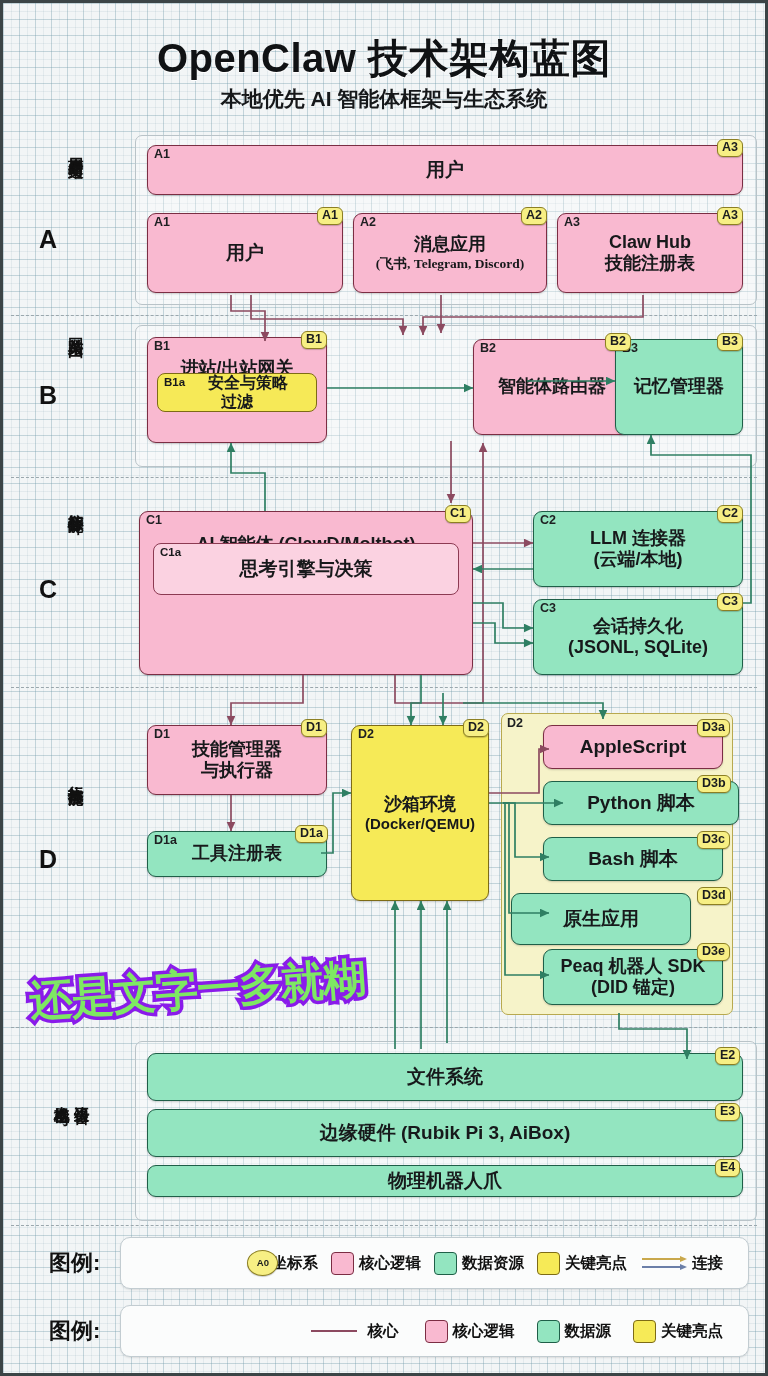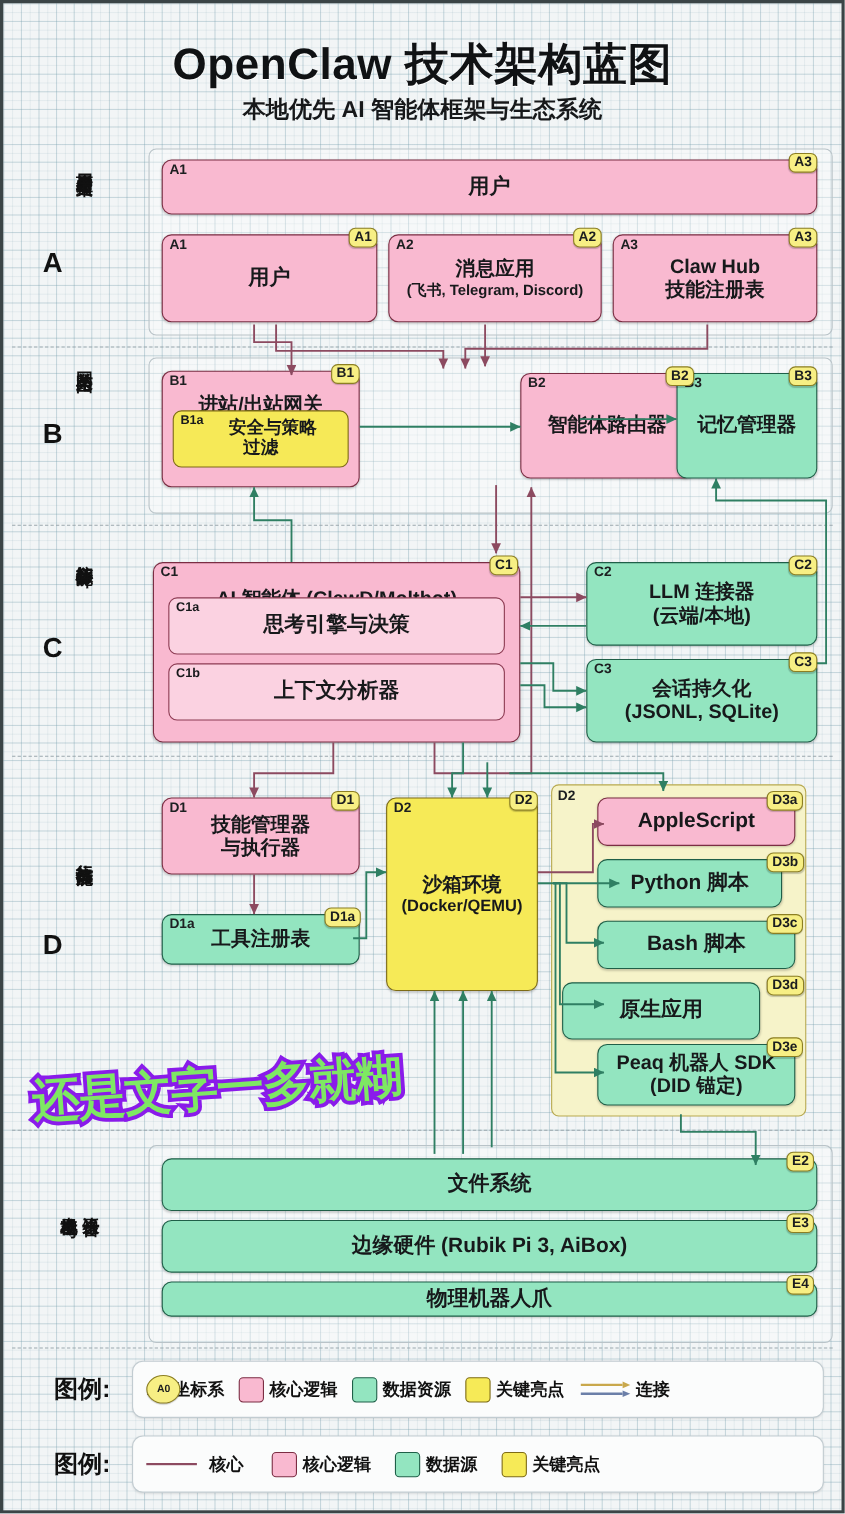--- a/index.html
+++ b/index.html
@@ -60,21 +60,21 @@
     box-shadow:0 1px 2px rgba(0,0,0,.18);
   }
   .pink  {background:#f9b9d0;border:1.9px solid #7b2d43;}
   .green {background:#93e5c0;border:1.9px solid #1f5f48;}
   .yellow{background:#f6ea57;border:1.9px solid #7d6b16;}
   .node .cap{
     position:absolute;left:6px;top:2px;font-size:12.5px;font-weight:700;
     color:#1d1f21;line-height:1;
   }
   .node .txt{padding:0 8px;}
-  .sub{font-weight:700;}
+  .sub{font-weight:700;font-family:Liberation Serif, serif;}
 
   
   .badge{
     position:absolute;background:#f7ef84;border:1.6px solid #8c7f23;
     border-radius:6px;color:#1b1d1f;font-weight:700;font-size:12.5px;
     padding:1px 4px 2px;line-height:1;z-index:6;
     box-shadow:0 1px 1px rgba(0,0,0,.2);
   }
 
   
@@ -101,20 +101,21 @@
     font-family:"DejaVu Sans","Liberation Sans",sans-serif;
   }
 
   
   .legendrow{position:absolute;display:flex;align-items:center;gap:10px;}
   .legend-title{font-size:22px;font-weight:700;color:#111;margin-right:10px;}
   .legend-box{
     flex:1;border:1.4px solid #c2ccd1;border-radius:10px;background:#fbfcfc;
     display:flex;align-items:center;height:100%;padding:0 12px;box-sizing:border-box;
     box-shadow:0 1px 2px rgba(0,0,0,.1);
+    justify-content:flex-end;
   }
   .li{display:flex;align-items:center;margin-right:13px;font-size:15.5px;font-weight:700;color:#111;white-space:nowrap;}
   .sw{width:21px;height:21px;border-radius:4px;margin-right:5px;}
   .sw.pink{background:#f9b9d0;border:1.6px solid #7b2d43;}
   .sw.green{background:#93e5c0;border:1.6px solid #1f5f48;}
   .sw.yellow{background:#f6ea57;border:1.6px solid #7d6b16;}
   .sw.badge{background:#f7ef84;border:1.6px solid #8c7f23;border-radius:50%;
             display:flex;align-items:center;justify-content:center;font-size:9.5px;}
   .sw.line{width:46px;height:0;border:none;border-top:2.2px solid #8c4a60;border-radius:0;}
 </style>
@@ -233,21 +234,21 @@
     <span>技能注册表</span>
   </div>
   <div class="badge" style="left:714px;top:204px">A3</div>
 
   <div class="group" style="left:132px;top:322px;width:620px;height:140px"></div>
 
   <div class="node pink" style="left:144px;top:334px;width:180px;height:106px;flex-direction:column;justify-content:flex-start;padding-top:20px;font-size:18px">
     <span class="cap">B1</span>
     <span>进站/出站网关</span>
   </div>
-  <div class="inner yellowin" style="left:154px;top:370px;width:160px;height:52px;flex-direction:column;font-size:16px">
+  <div class="inner yellowin" style="left:154px;top:370px;width:160px;height:39px;flex-direction:column;font-size:16px">
     <span class="cap">B1a</span>
     <span style="margin-left:22px">安全与策略</span>
     <span>过滤</span>
   </div>
   <div class="badge" style="left:298px;top:328px">B1</div>
 
   <div class="node pink" style="left:470px;top:336px;width:158px;height:96px;font-size:18px">
     <span class="cap">B2</span>
     <span class="txt">智能体路由器</span>
   </div>
@@ -259,24 +260,20 @@
   </div>
   <div class="badge" style="left:714px;top:330px">B3</div>
 
   <div class="node pink" style="left:136px;top:508px;width:334px;height:164px;flex-direction:column;justify-content:flex-start;padding-top:22px;font-size:18px">
     <span class="cap">C1</span>
     <span>AI 智能体 (ClawD/Moltbot)</span>
   </div>
   <div class="inner pinkin" style="left:150px;top:540px;width:306px;height:52px;font-size:19px">
     <span class="cap">C1a</span>
     <span>思考引擎与决策</span>
-  </div>
-  <div class="inner pinkin" style="left:150px;top:600px;width:306px;height:52px;font-size:19px">
-    <span class="cap">C1b</span>
-    <span>上下文分析器</span>
   </div>
   <div class="badge" style="left:442px;top:502px">C1</div>
 
   <div class="node green" style="left:530px;top:508px;width:210px;height:76px;flex-direction:column;font-size:18px">
     <span class="cap">C2</span>
     <span>LLM 连接器</span>
     <span>(云端/本地)</span>
   </div>
   <div class="badge" style="left:714px;top:502px">C2</div>
 
@@ -309,21 +306,21 @@
 
   <div class="group d3" style="left:498px;top:710px;width:230px;height:300px">
     <span style="position:absolute;left:5px;top:2px;font-size:12.5px;font-weight:700;color:#1d1f21">D2</span>
   </div>
 
   <div class="node pink" style="left:540px;top:722px;width:180px;height:44px;font-size:19px">
     <span class="txt">AppleScript</span>
   </div>
   <div class="badge" style="left:694px;top:716px">D3a</div>
 
-  <div class="node green" style="left:540px;top:778px;width:168px;height:44px;font-size:19px">
+  <div class="node green" style="left:540px;top:778px;width:196px;height:44px;font-size:19px">
     <span class="txt">Python 脚本</span>
   </div>
   <div class="badge" style="left:694px;top:772px">D3b</div>
 
   <div class="node green" style="left:540px;top:834px;width:180px;height:44px;font-size:19px">
     <span class="txt">Bash 脚本</span>
   </div>
   <div class="badge" style="left:694px;top:828px">D3c</div>
 
   <div class="node green" style="left:508px;top:890px;width:180px;height:52px;font-size:19px">

